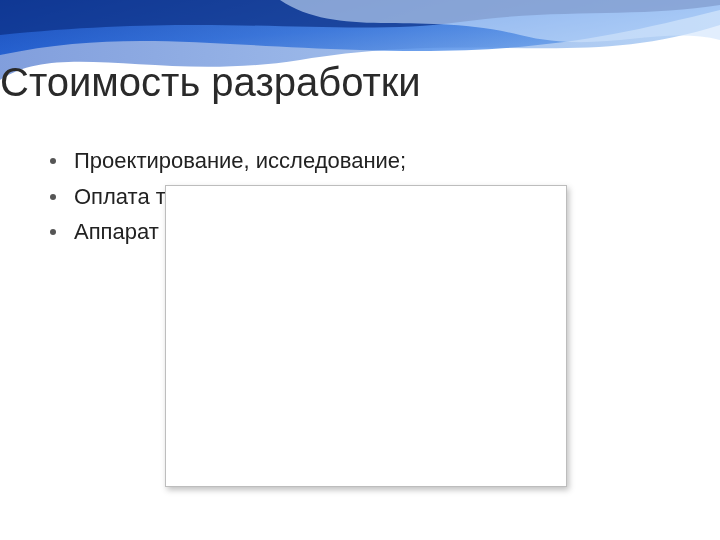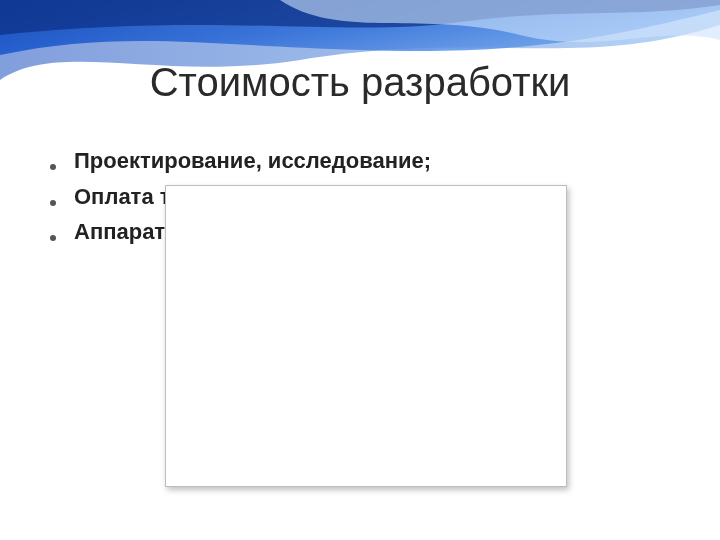--- a/index.html
+++ b/index.html
@@ -23,38 +23,37 @@
     left: 0;
     width: 720px;
     height: 150px;
     pointer-events: none;
   }
   .title {
     position: absolute;
     top: 60px;
     left: 0;
     width: 720px;
-    text-align: center;
+    text-align: left;
     font-size: 40px;
     color: #2a2a2a;
     font-weight: 400;
   }
   .bullets {
     position: absolute;
     top: 140px;
     left: 50px;
     width: 620px;
   }
   .bullet {
     display: flex;
-    align-items: center;
+    align-items: flex-start;
     margin: 6px 0;
     font-size: 22px;
     color: #222;
-    font-weight: bold;
   }
   .bullet .dot {
     width: 6px;
     height: 6px;
     border-radius: 50%;
     background: #555;
     margin-top: 12px;
     margin-right: 18px;
     flex: 0 0 auto;
   }

